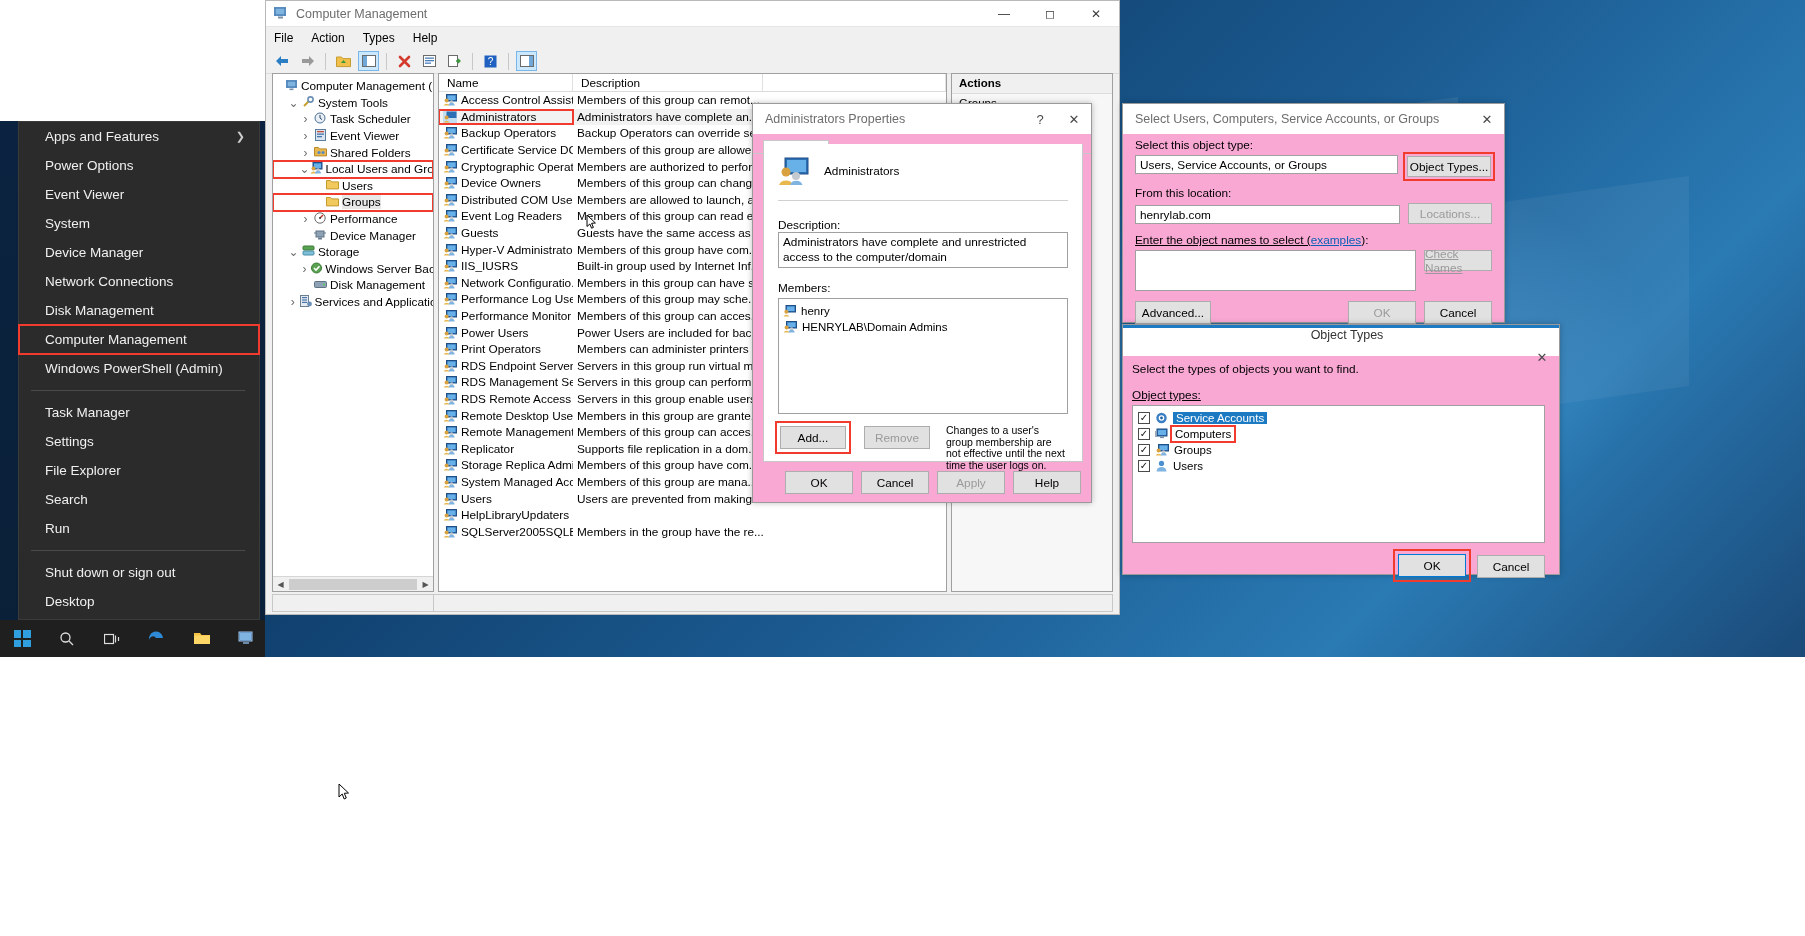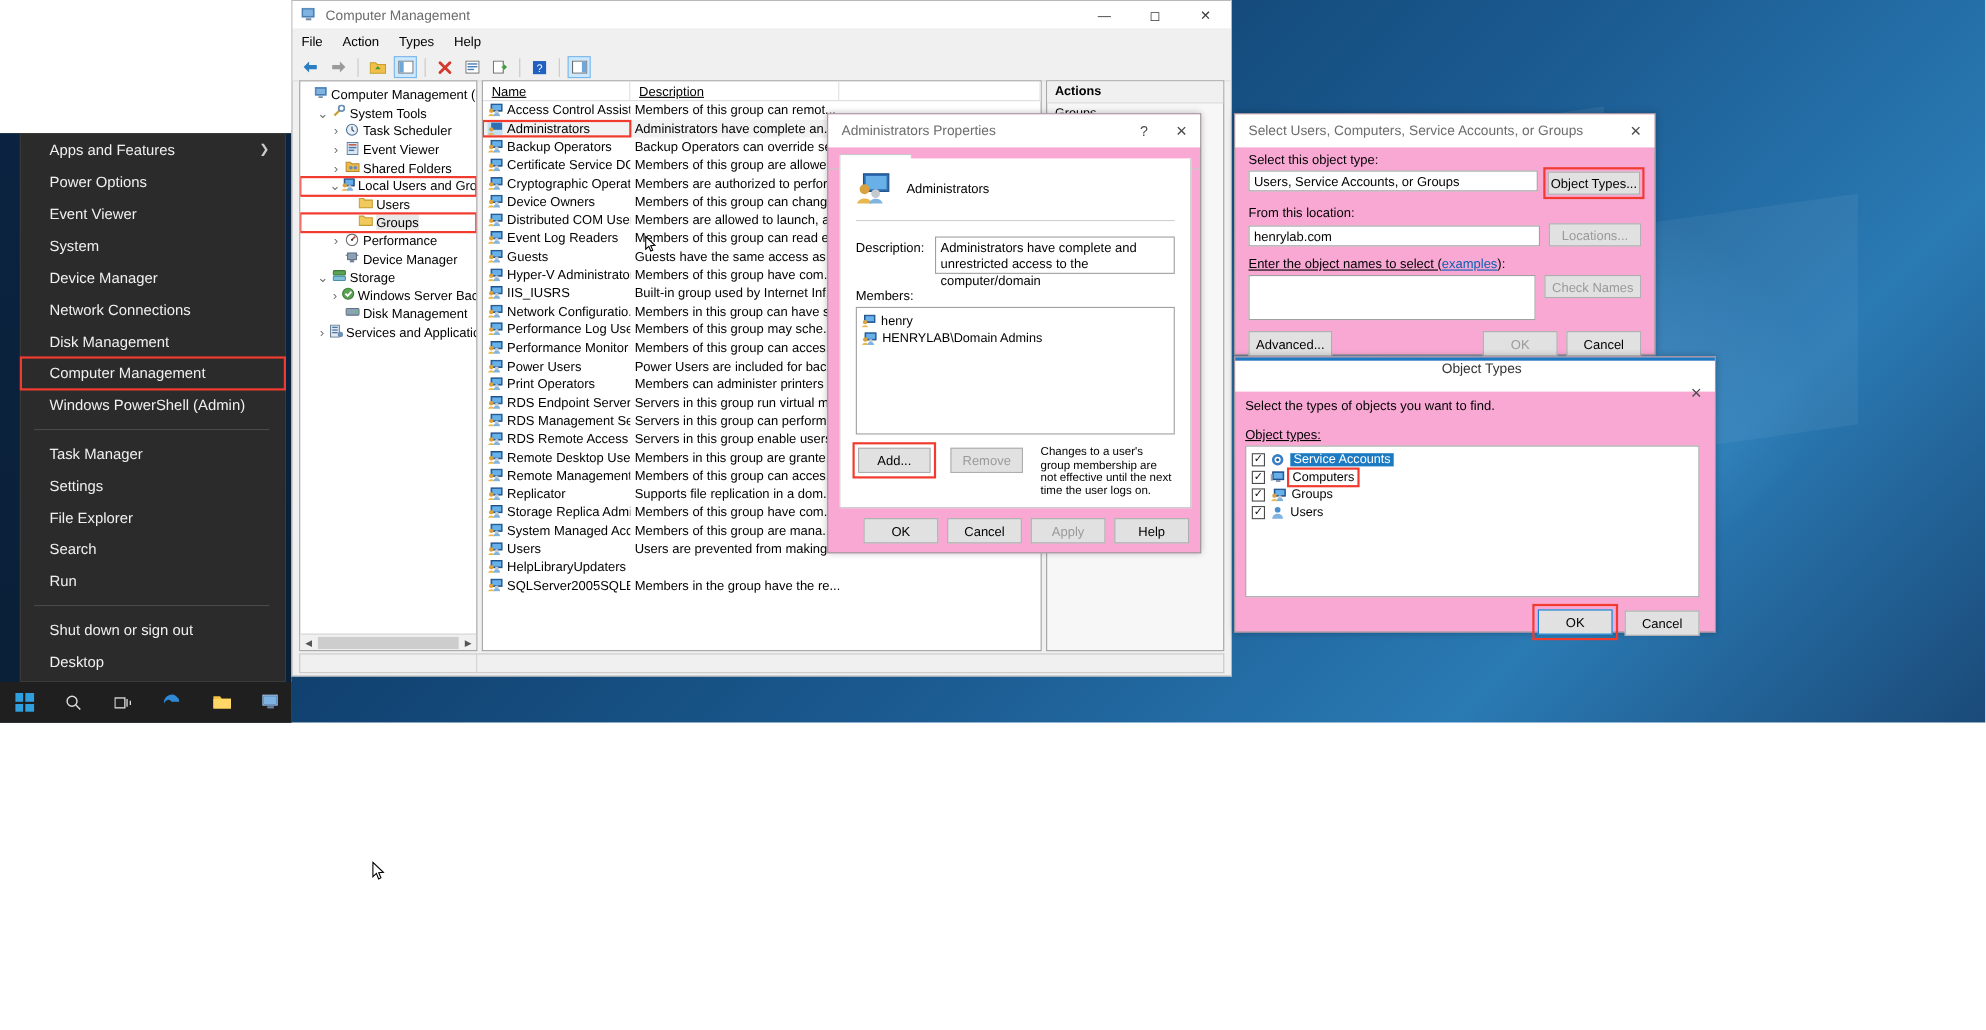--- a/index.html
+++ b/index.html
@@ -92,21 +92,21 @@
   .tnode .ico { width:16px; text-align:center; font-size:11px; margin-right:2px; }
   .tnode .lbl { overflow:hidden; }
   .tnode.hl { outline:2px solid #f23b2f; outline-offset:-1px; }
   .tnode.sel .lbl { background:#e8e8e8; }
   #tree-hscroll { position:absolute; left:0; right:0; bottom:0; height:15px; background:#f0f0f0; border-top:1px solid #d5d5d5; display:flex; align-items:center; }
   #tree-hscroll .arr { width:15px; text-align:center; font-size:8px; color:#555; }
   #tree-hscroll .bar { flex:1; height:11px; background:#cdcdcd; margin:0 1px; }
 
   #cm-list { flex:1; background:#fff; border:1px solid #a0a0a0; overflow:hidden; position:relative; }
   .lhead { height:18px; display:flex; background:#fff; border-bottom:1px solid #dcdcdc; font-size:11.8px; }
-  .lhead .c { padding:2px 0 0 8px; border-right:1px solid #e0e0e0;text-decoration:underline; }
+  .lhead .c { padding:2px 0 0 8px; border-right:1px solid #e0e0e0; }
   .lhead .c1 { width:134px; }
   .lhead .c2 { width:190px; }
   .lhead .c3 { flex:1; }
   .lrow { height:16.6px; display:flex; align-items:center; font-size:11.8px; white-space:nowrap; }
   .lrow.sel { background:#f2f2f2; }
   .lrow .n { width:134px; display:flex; align-items:center; gap:4px; overflow:hidden; padding-left:4px; }
   .lrow .d { width:190px; overflow:hidden; padding-left:4px; }
   .lrow.hl .n { outline:2px solid #f23b2f; outline-offset:-1px; }
 
   #cm-actions { width:162px; background:#f7f7f7; border:1px solid #a0a0a0; font-size:11.8px; }
@@ -920,21 +920,21 @@
         <rect x="9" y="4" width="19" height="12" fill="#67b0e8"></rect>
         <circle cx="8" cy="16" r="4.5" fill="#d9a23f"></circle>
         <path d="M1,29 a7.5,7 0 0,1 14,0 z" fill="#e8b84f"></path>
         <circle cx="18" cy="20" r="4" fill="#c4c9cf"></circle>
         <path d="M12,29 a6.5,6 0 0,1 12.5,0 z" fill="#7fb3e0"></path>
       </svg>
       <div style="font-size:11.8px;">Administrators</div>
     </div>
     <div style="height:1px;background:#d0d0d0;margin:14px 14px 0 14px;"></div>
 
-    <div class="prow" style="padding:14px 14px 0 14px;">
+    <div class="prow" style="padding:14px 14px 0 14px;flex-direction:column;">
       <div style="width:72px;font-size:11.8px;padding-top:3px;">Description:</div>
       <div class="field" style="flex:1;height:34px;line-height:15px;">Administrators have complete and unrestricted access to the computer/domain</div>
     </div>
 
     <div style="padding:13px 14px 0 14px;">
       <div style="font-size:11.8px;">Members:</div>
       <div class="field" style="height:116px;margin-top:3px;padding:4px 4px;">
         <div id="members-list">
             <div style="display: flex; align-items: center; gap: 5px; height: 16px; font-size: 11.5px;">
               <span style="display: inline-flex; align-items: center;">
@@ -1001,21 +1001,21 @@
     <div style="display:flex;gap:8px;margin-top:3px;align-items:flex-end;">
       <div class="field" style="flex:1;height:19px;">henrylab.com</div>
       <div class="btn dis" style="width:84px;height:21px;">Locations...</div>
     </div>
 
     <div style="font-size:11.8px;margin-top:9px;">
       <span class="u">Enter the object names to select (</span><span class="lnk">examples</span><span>):</span>
     </div>
     <div style="display:flex;gap:8px;margin-top:3px;align-items:flex-start;">
       <div class="field" style="flex:1;height:41px;"></div>
-      <div class="btn dis" style="width:88px;height:21px;">Check Names</div>
+      <div class="btn dis" style="width:68px;height:21px;text-decoration:underline;">Check Names</div>
     </div>
 
     <div style="display:flex;gap:8px;margin-top:10px;align-items:center;">
       <div class="btn" style="width:76px;">Advanced...</div>
       <div style="flex:1;"></div>
       <div class="btn dis" style="width:68px;">OK</div>
       <div class="btn" style="width:68px;">Cancel</div>
     </div>
   </div>
 </div>

